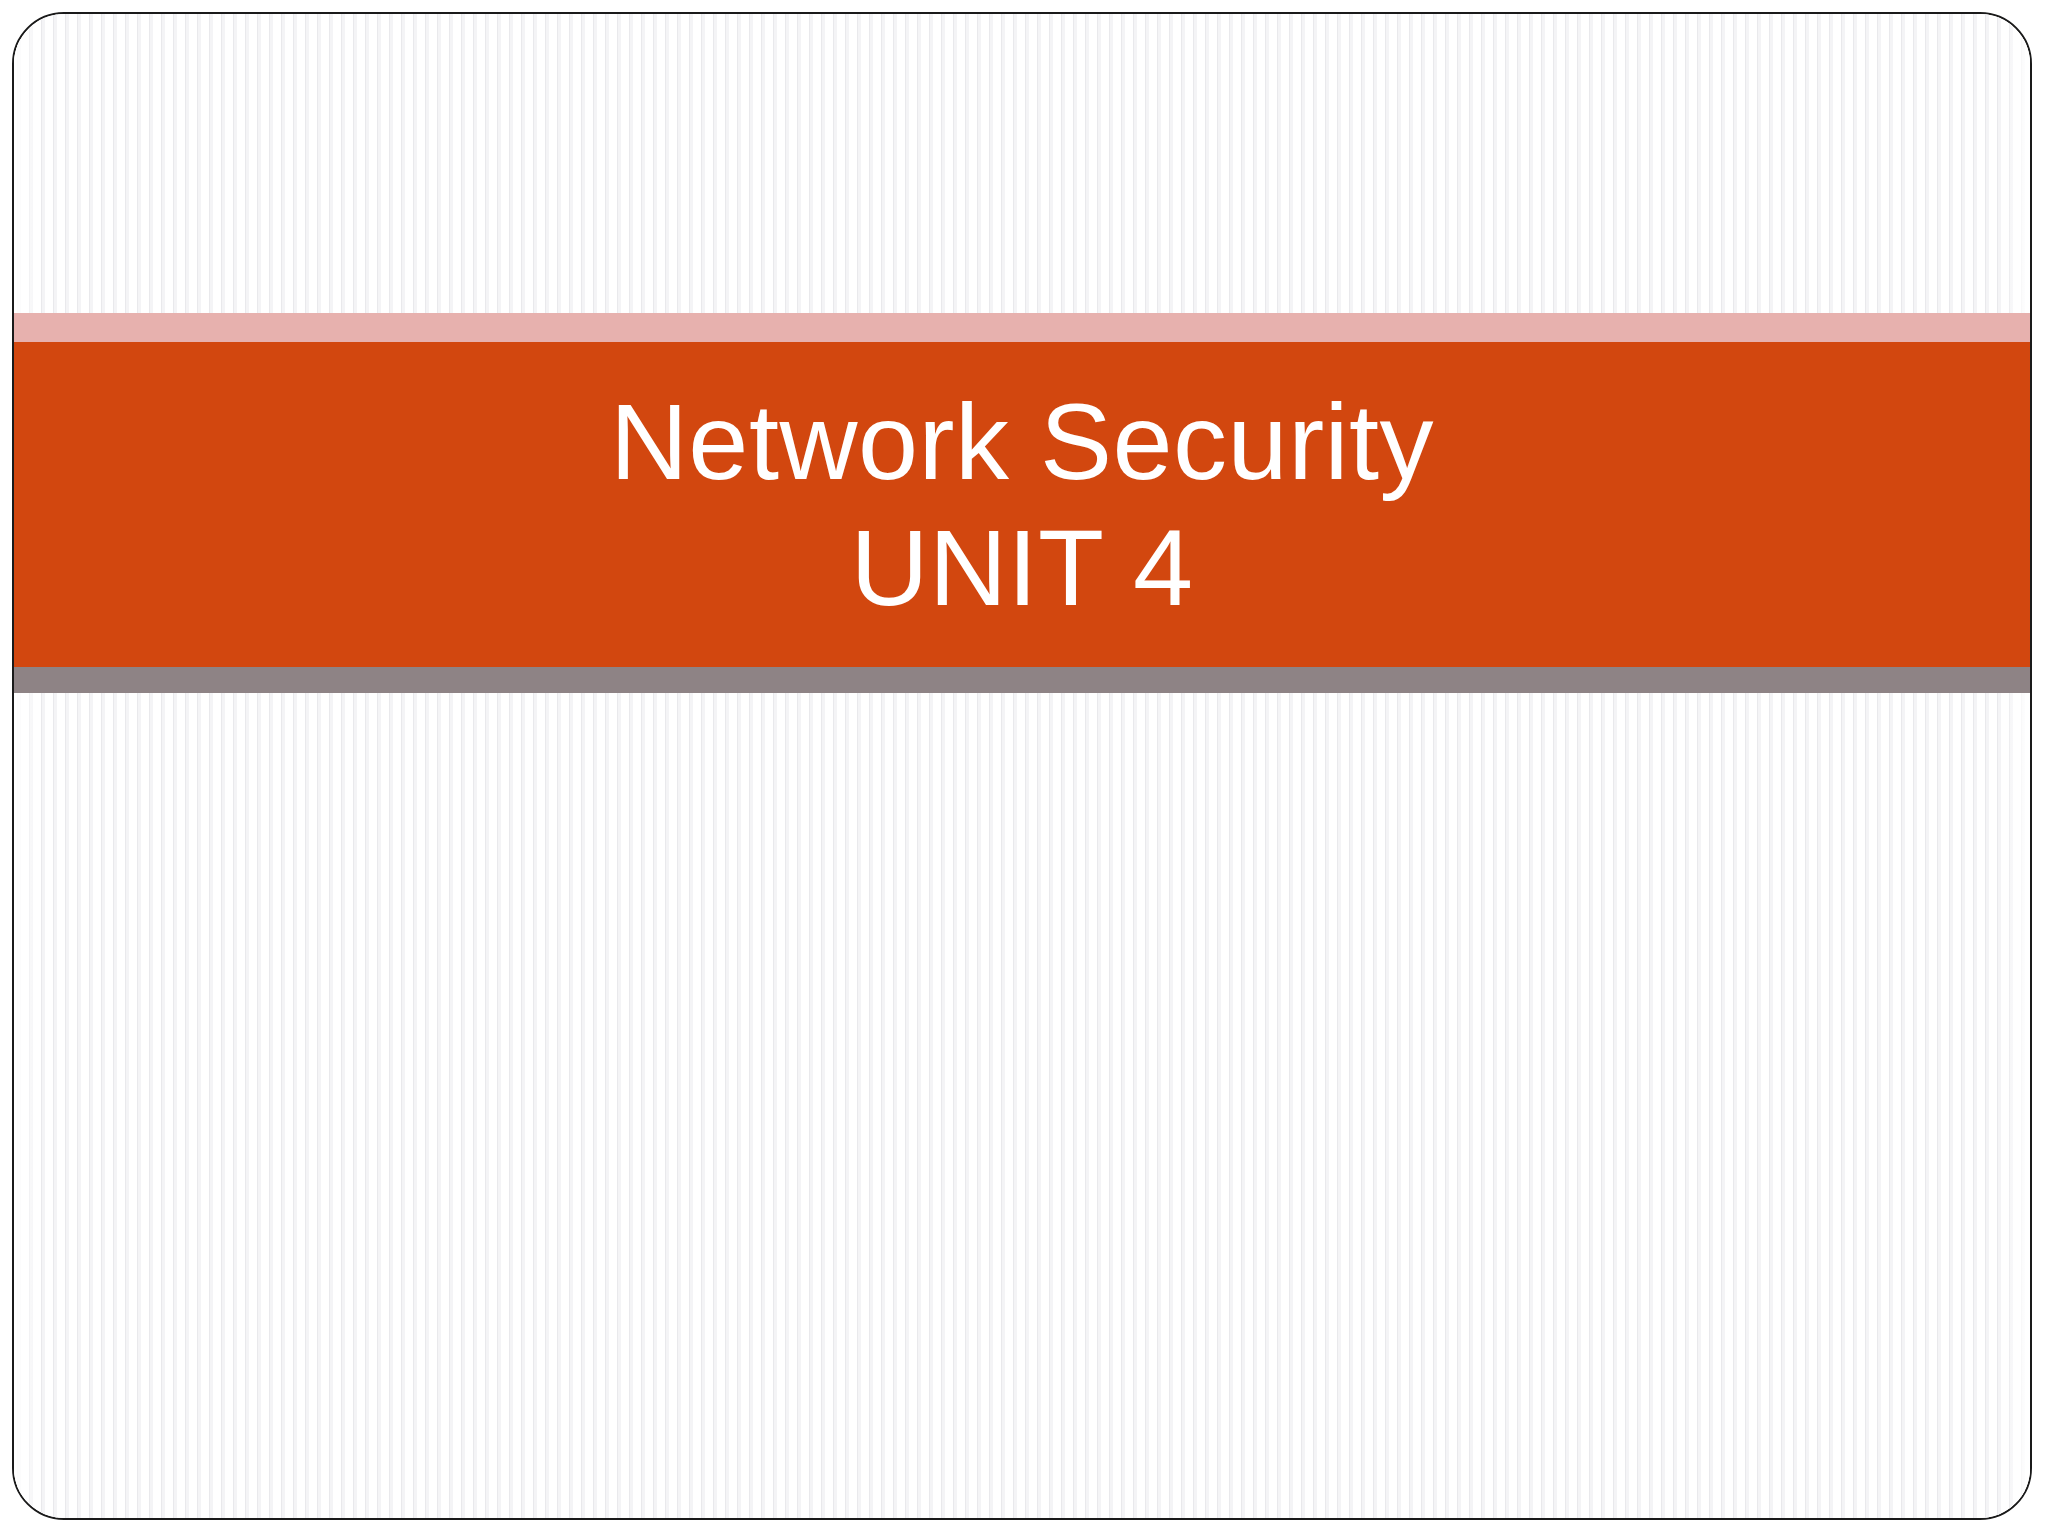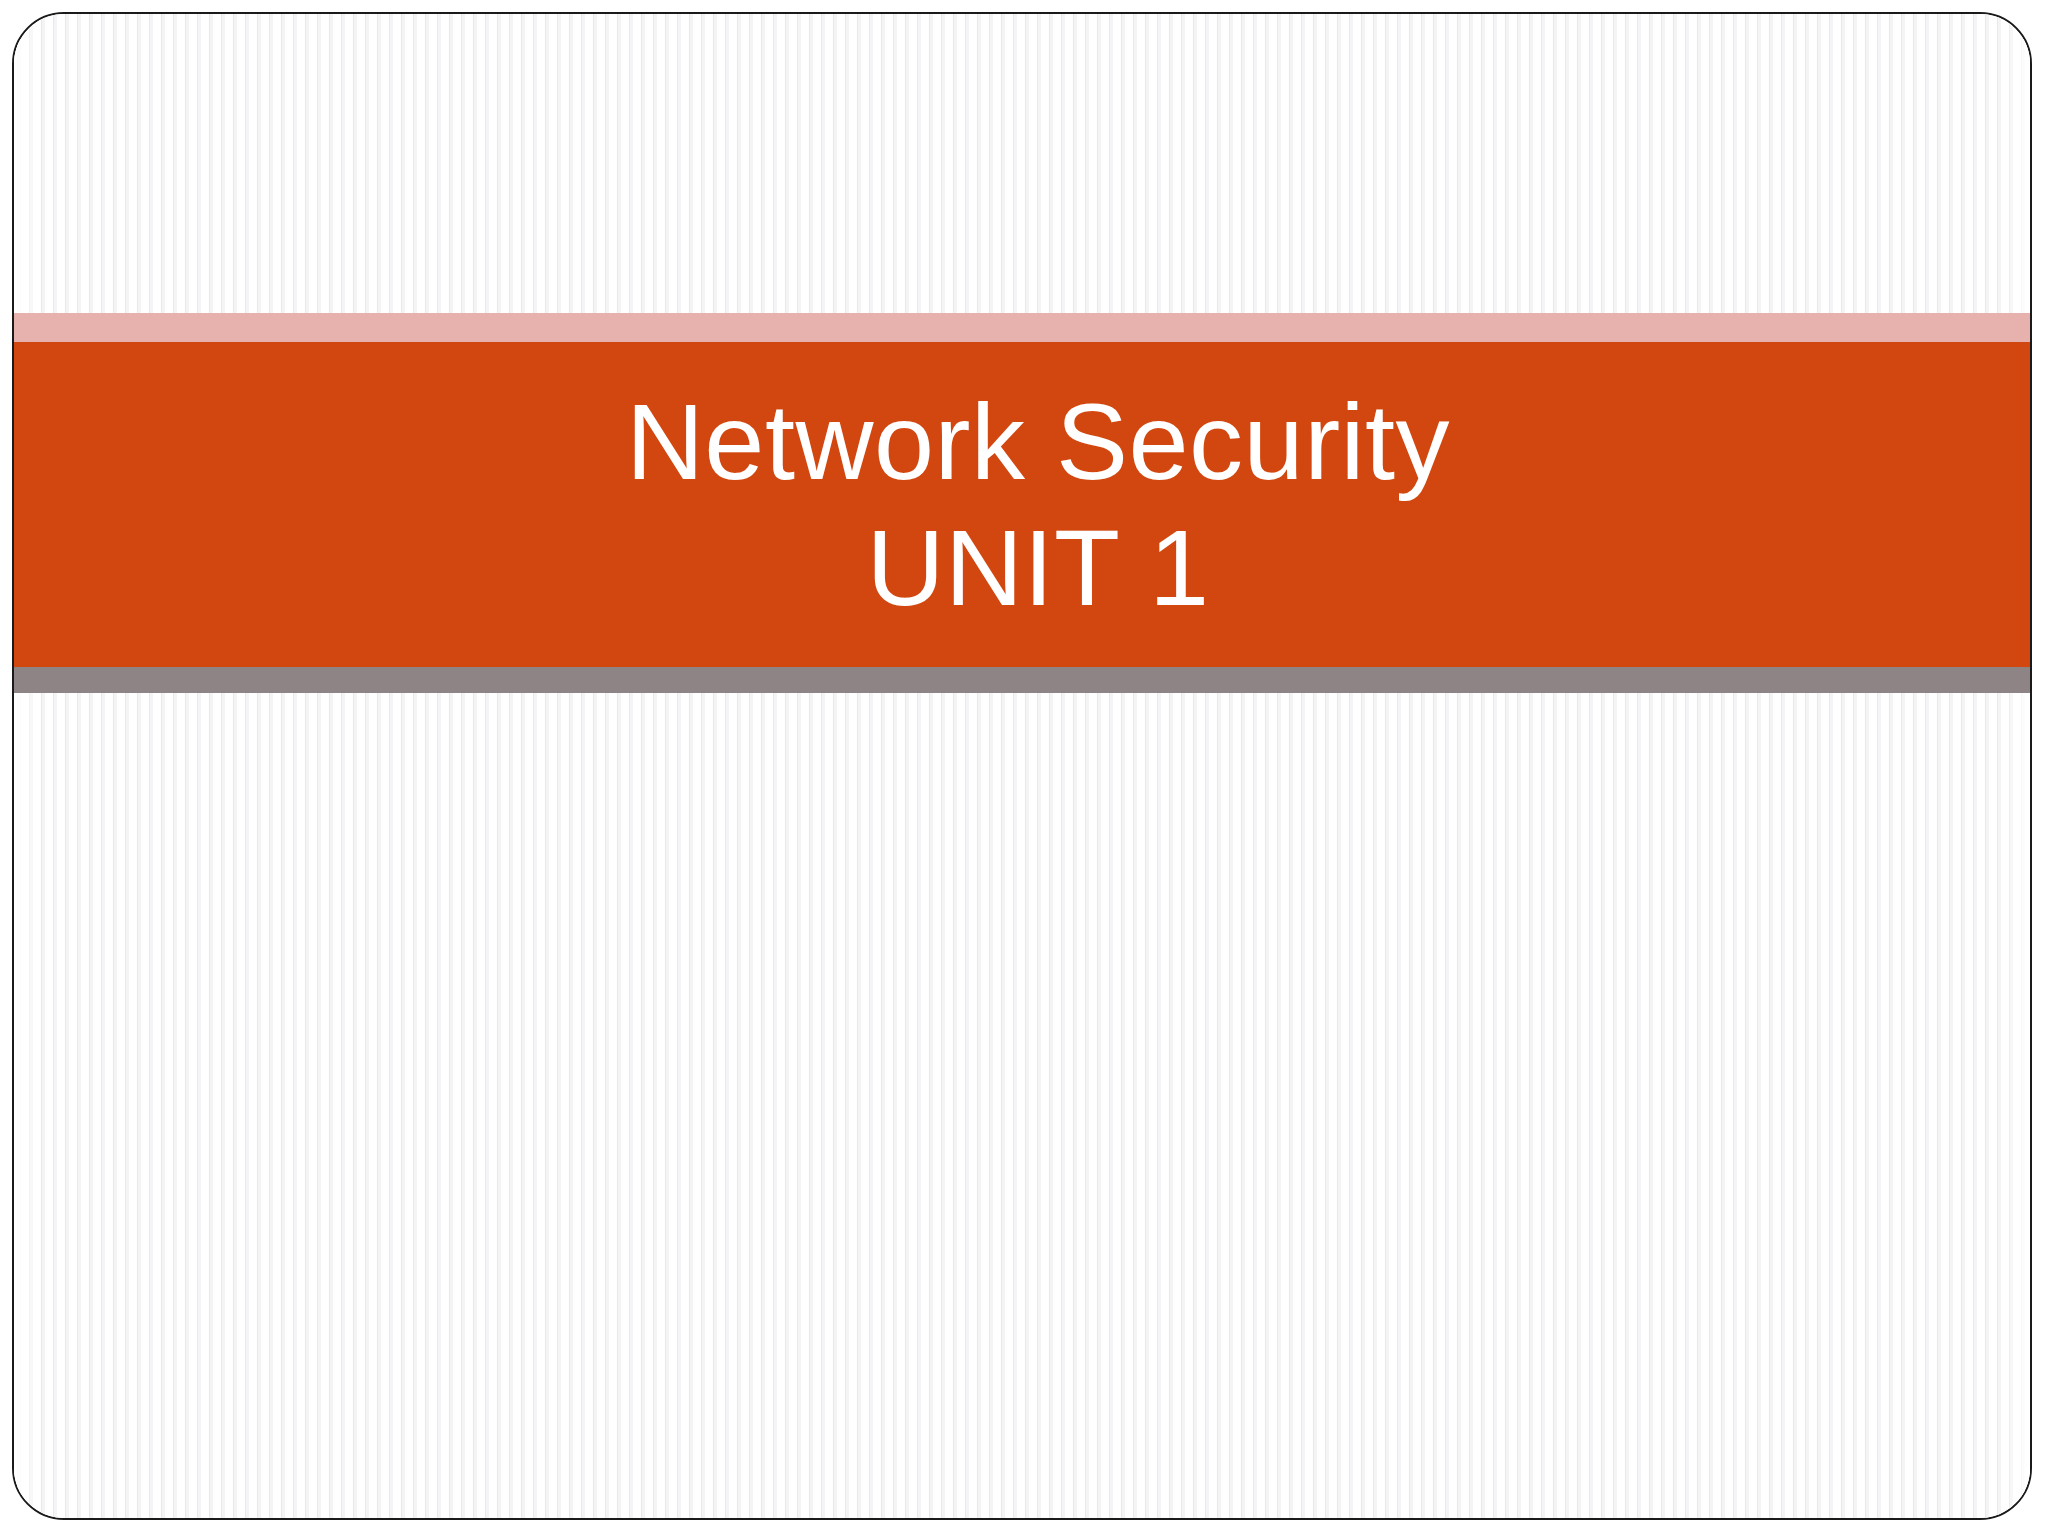--- a/index.html
+++ b/index.html
@@ -92,21 +92,21 @@
     left: 0;
     top: 354px;
     width: 100%;
     height: 26px;
     background: #8e8385;
   }
 
   
   .title-text {
     position: absolute;
-    left: 16px;
+    left: 0;
     top: 0;
     width: 100%;
     height: 100%;
     display: flex;
     flex-direction: column;
     align-items: center;
     justify-content: center;
     color: #ffffff;
     font-size: 108px;
     line-height: 1.16;
@@ -128,21 +128,21 @@
   <div class="stripes"></div>
   <div class="stripe-fade"></div>
 
   <div class="banner-group">
 
     <div class="accent-top"></div>
 
     <div class="title-band">
       <div class="title-text">
         <span class="title-line">Network Security</span>
-        <span class="title-line">UNIT 1</span>
+        <span class="title-line">UNIT 4</span>
       </div>
     </div>
 
     <div class="accent-bottom"></div>
 
   </div>
 
 </div>
 
 </body></html>

